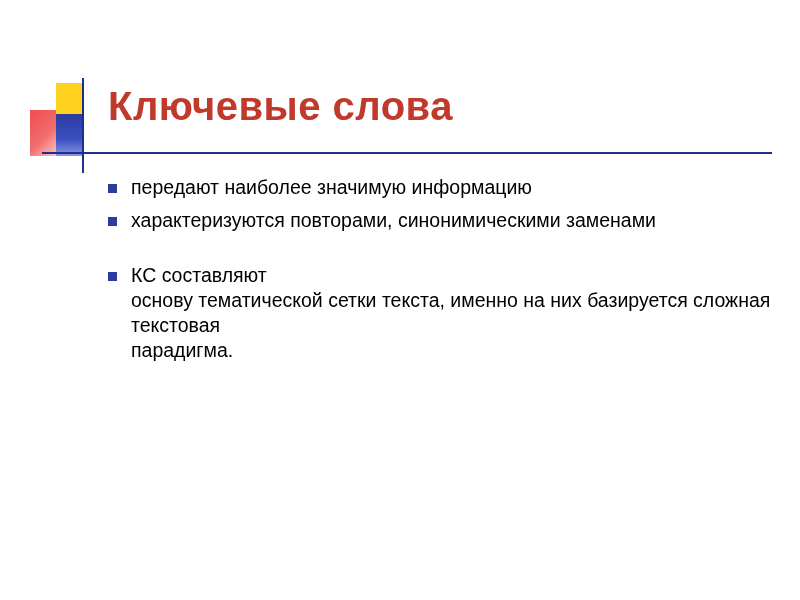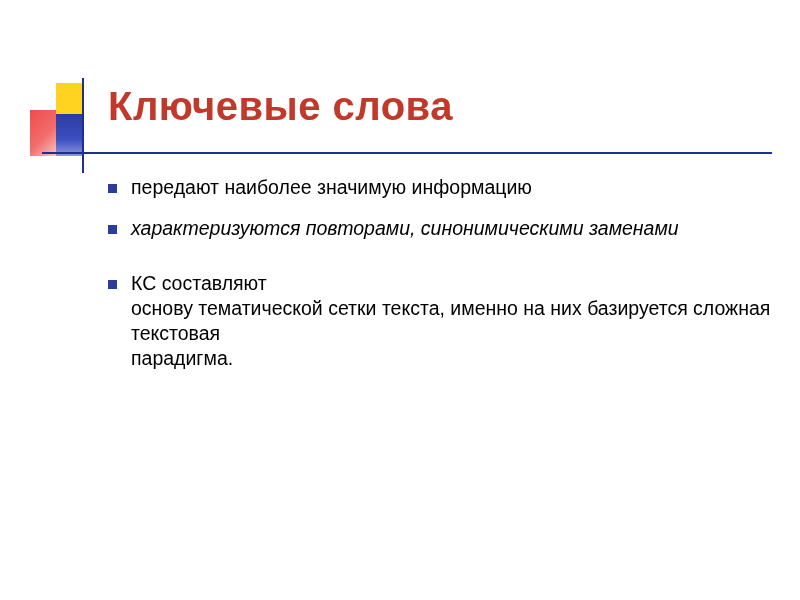--- a/index.html
+++ b/index.html
@@ -112,22 +112,22 @@
     font-size: 19.5px;
     line-height: 25px;
     color: #000000;
     white-space: pre-line;
   }
 
   .gap-block {
     height: 30px;
   }
 
-  .b1 { margin-bottom: 16px; }
-  .b2 { margin-bottom: 0px; font-style: italic; }
+  .b1 { margin-bottom: 8px; }
+  .b2 { margin-bottom: 0px; }
   .b3 { margin-bottom: 2px; }
   .b4 { margin-bottom: 12px; }
 </style>
 </head>
 <body>
 
 <div class="slide">
 
   <div class="logo-group">
     <div class="logo-red"></div>

